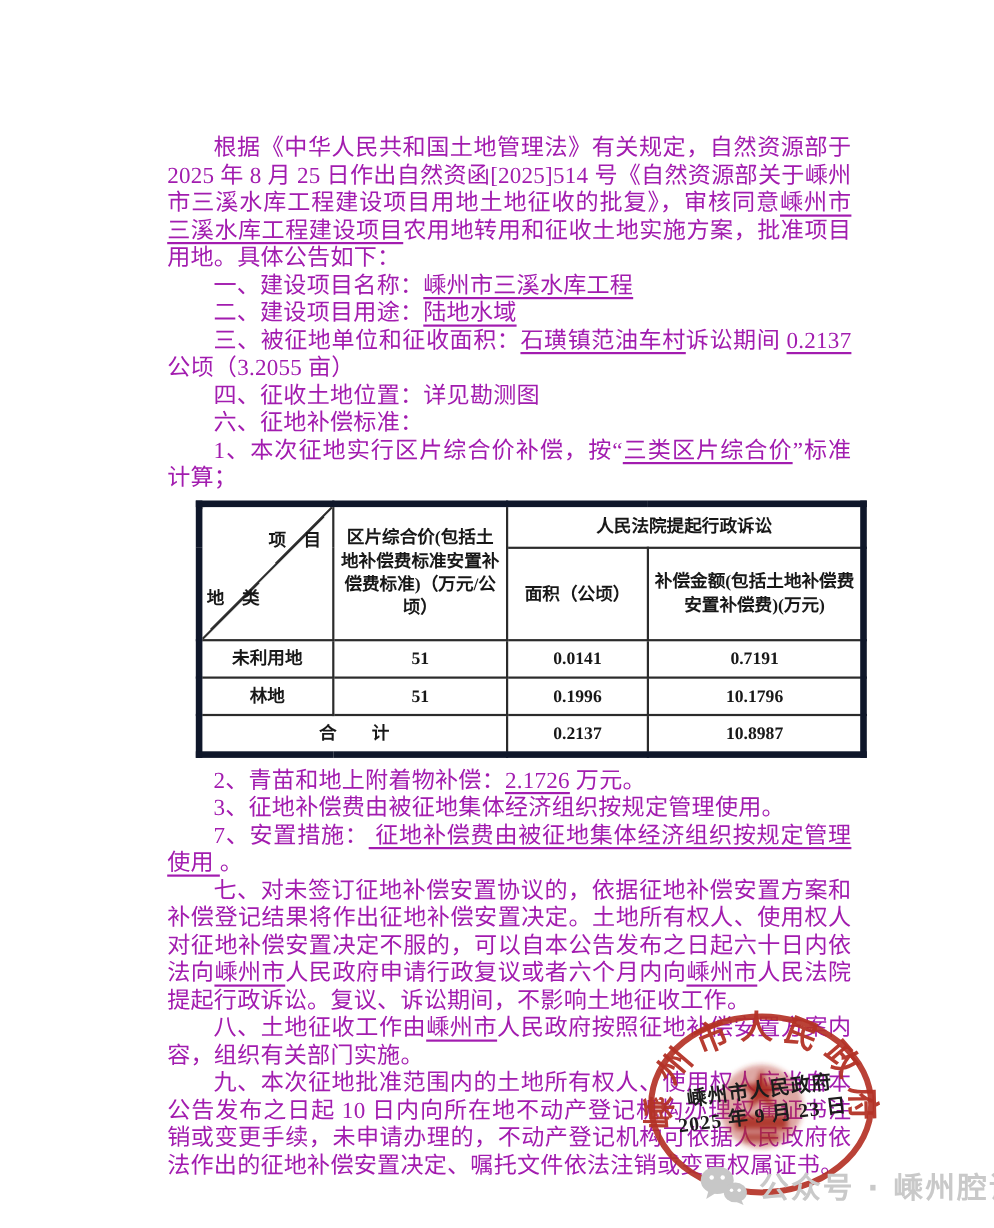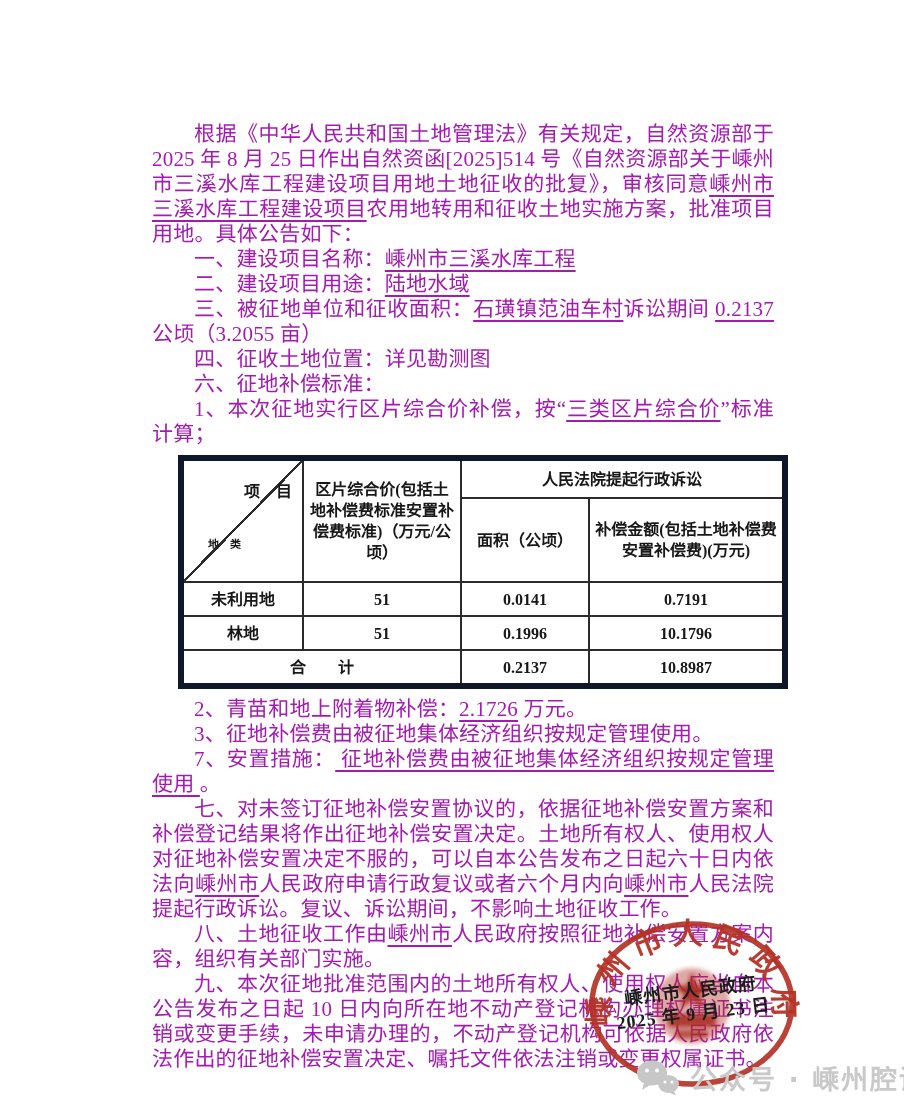--- a/index.html
+++ b/index.html
@@ -37,21 +37,21 @@
   tr.hdr2{height:84px;}
   tr.data-row{height:34px;}
   tr.total-row{height:36px;}
   td.diag{
     position:relative;padding:0;
     background:linear-gradient(to bottom right,
       transparent calc(50% - 1.2px), #2b2b2b calc(50% - 1.2px),
       #2b2b2b calc(50% + 1.2px), transparent calc(50% + 1.2px));
   }
   .diag-top{position:absolute;top:20px;right:10px;font-size:16px;}
-  .diag-bottom{position:absolute;bottom:26px;left:24px;font-size:11px;}
+  .diag-bottom{position:absolute;bottom:26px;left:4px;font-size:16px;}
 
   .seal{position:absolute;left:582px;top:918px;width:224px;height:176px;}
   .seal svg{position:absolute;left:0;top:0;}
   .seal-sign{
     position:absolute;left:10px;top:62px;width:200px;text-align:center;
     transform:rotate(-7deg);color:#1c1c1c;font-weight:700;
     font-size:18px;line-height:23px;letter-spacing:1px;
   }
   .watermark{
     position:absolute;left:636px;top:1058px;display:flex;align-items:center;gap:10px;

